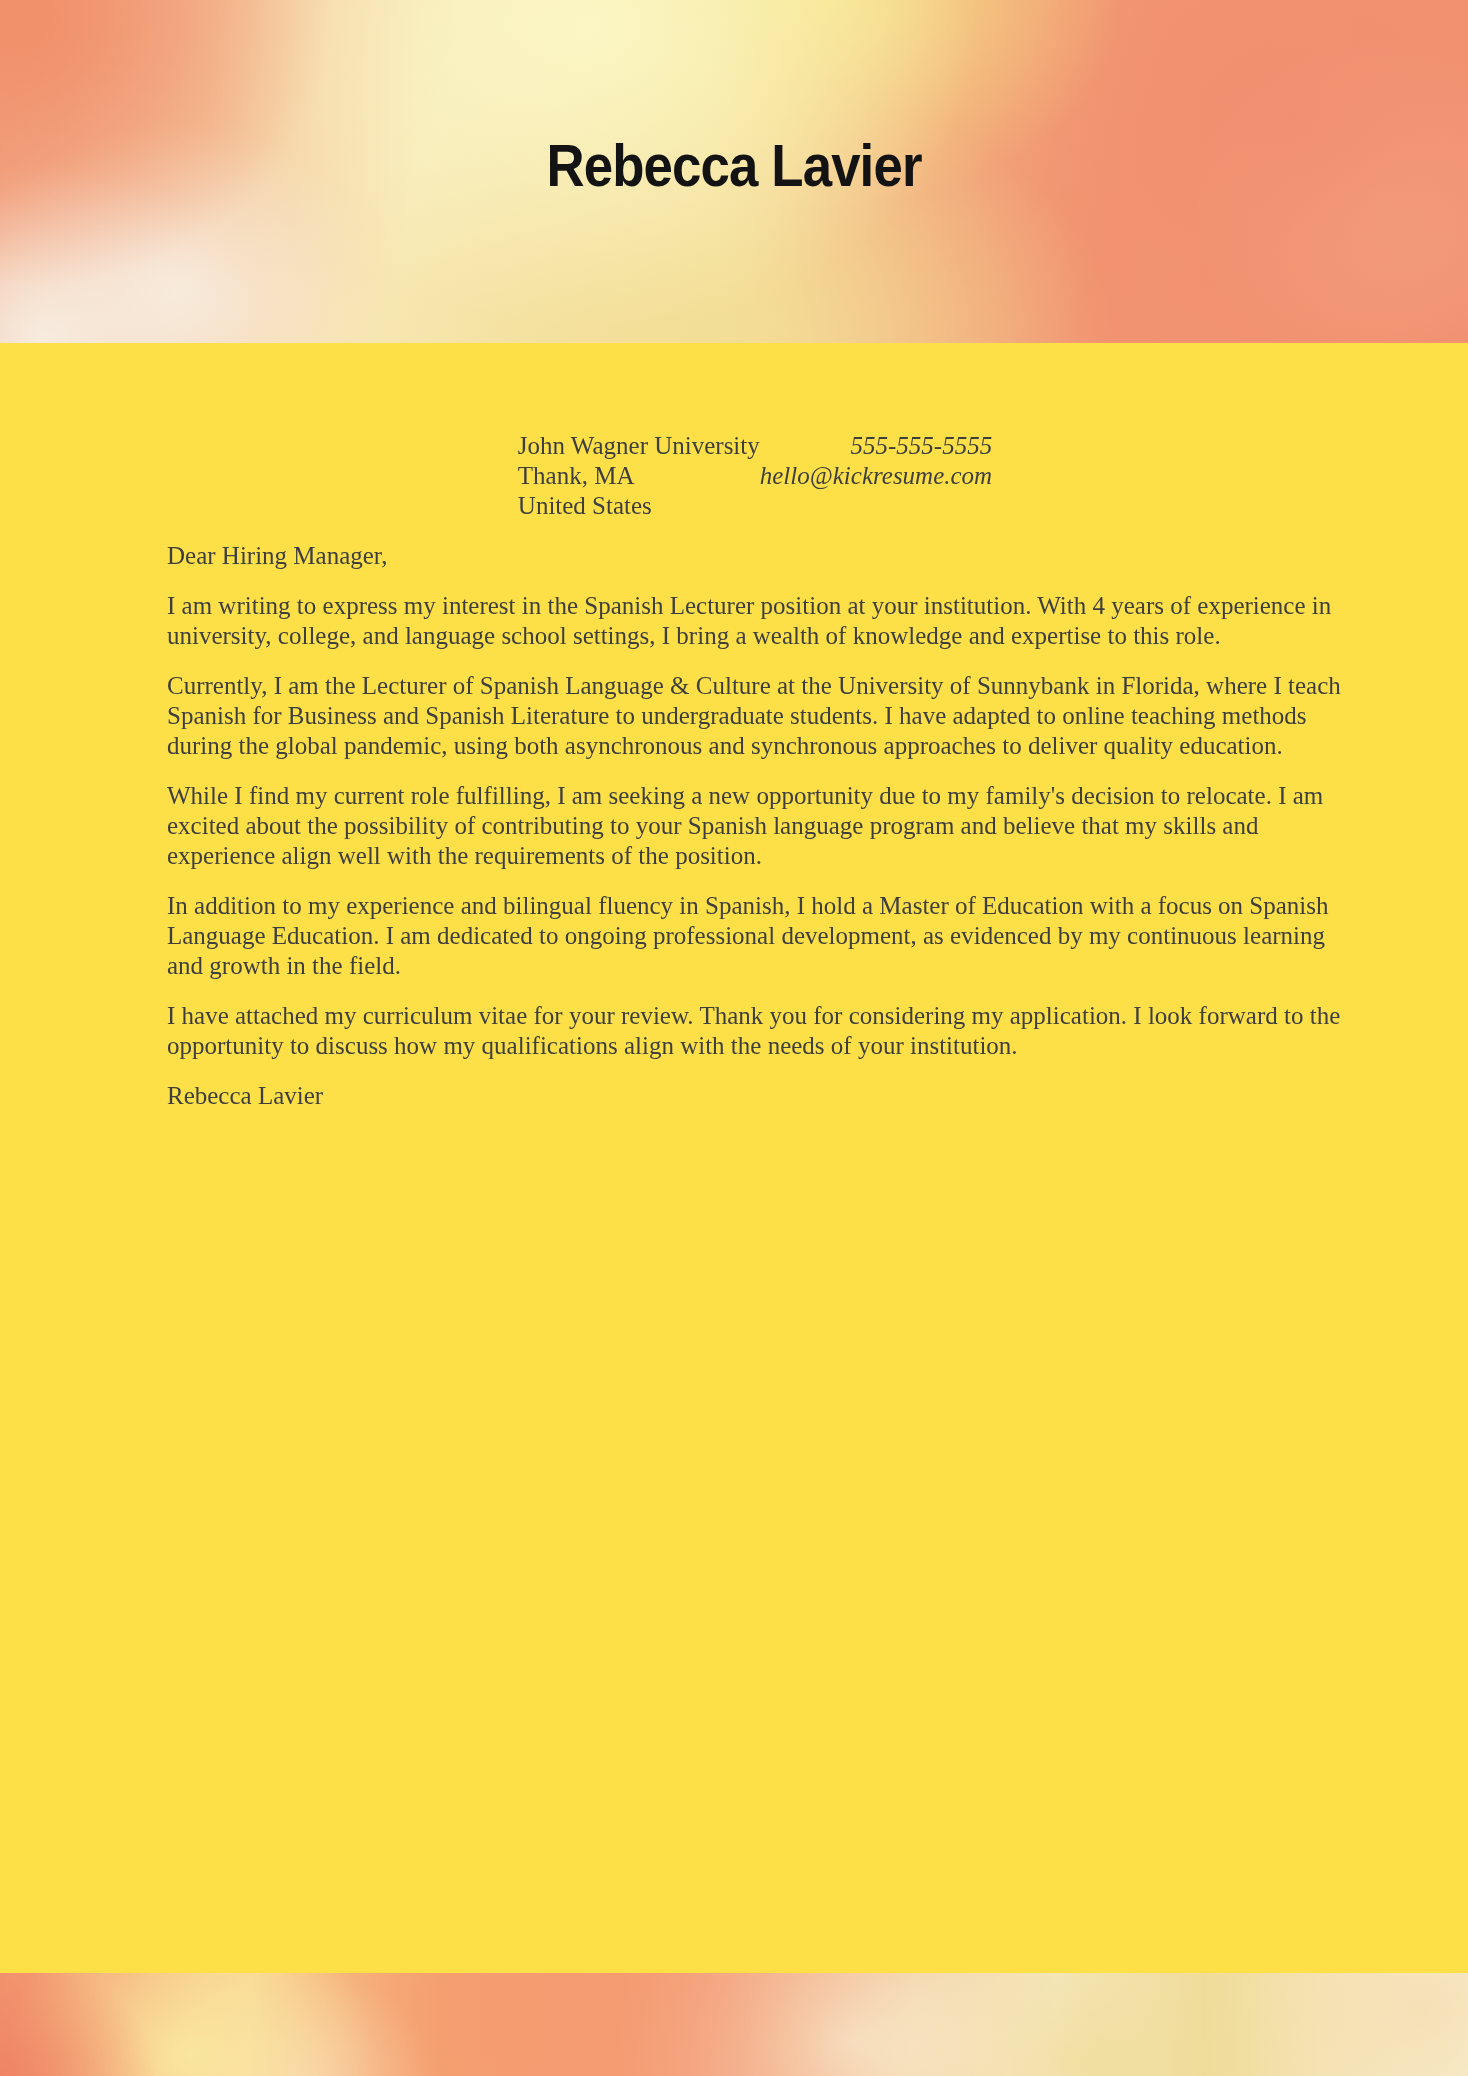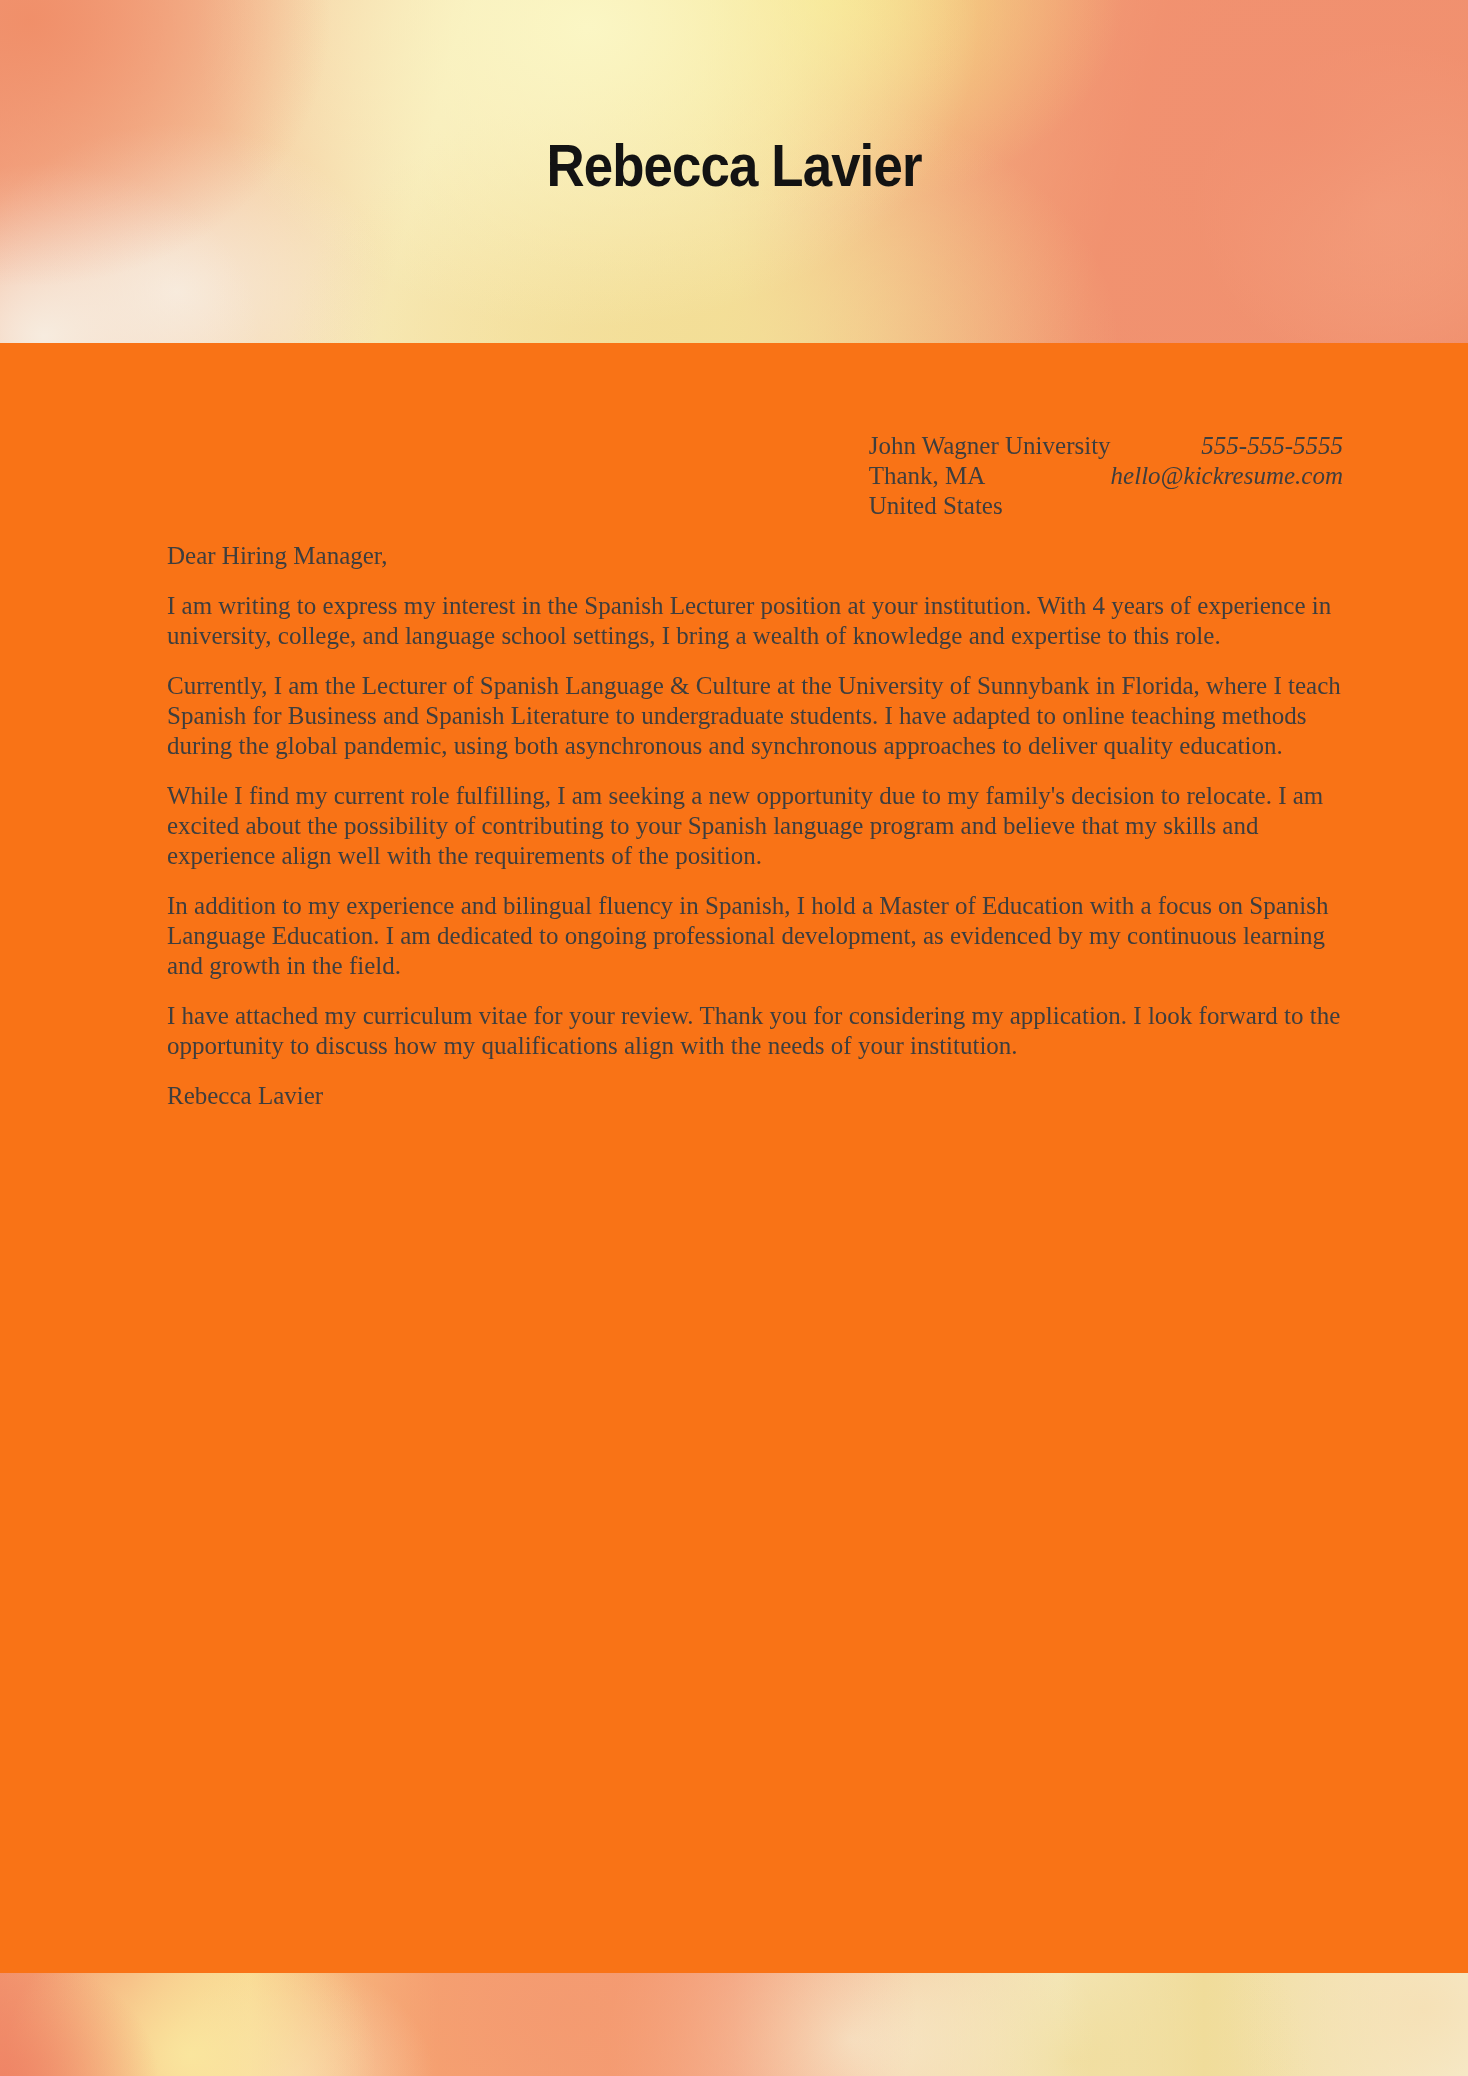--- a/index.html
+++ b/index.html
@@ -1,20 +1,20 @@
 <!DOCTYPE html>
 <html><head>
 <meta charset="utf-8">
 <style>
   html, body { margin: 0; padding: 0; background: #ffffff; }
   .page {
     position: relative;
     width: 1468px;
     height: 2076px;
-    background: #f97316;
+    background: #fde047;
     overflow: hidden;
   }
 
   
   .band-top {
     position: relative;
     width: 100%;
     height: 343px;
     background:
       radial-gradient(ellipse 430px 380px at 2% 6%,  rgba(240,142,104,0.95), rgba(240,142,104,0) 70%),
@@ -62,21 +62,21 @@
   
   .content {
     padding: 0 125px 0 167px;
     font-family: "Liberation Serif", serif;
     font-size: 25px;
     line-height: 30px;
     color: #3e3e3e;
   }
   .row-contact {
     display: flex;
-    justify-content: flex-end;
+    justify-content: center;
     align-items: flex-start;
     margin-top: 88px;
   }
   .sender { text-align: right; font-style: italic; }
   .letter-head { margin-top: 90px; }
   .date { font-weight: 700; }
   .content p { margin: 20px 0 0 0; }
 </style>
 </head>
 <body>

